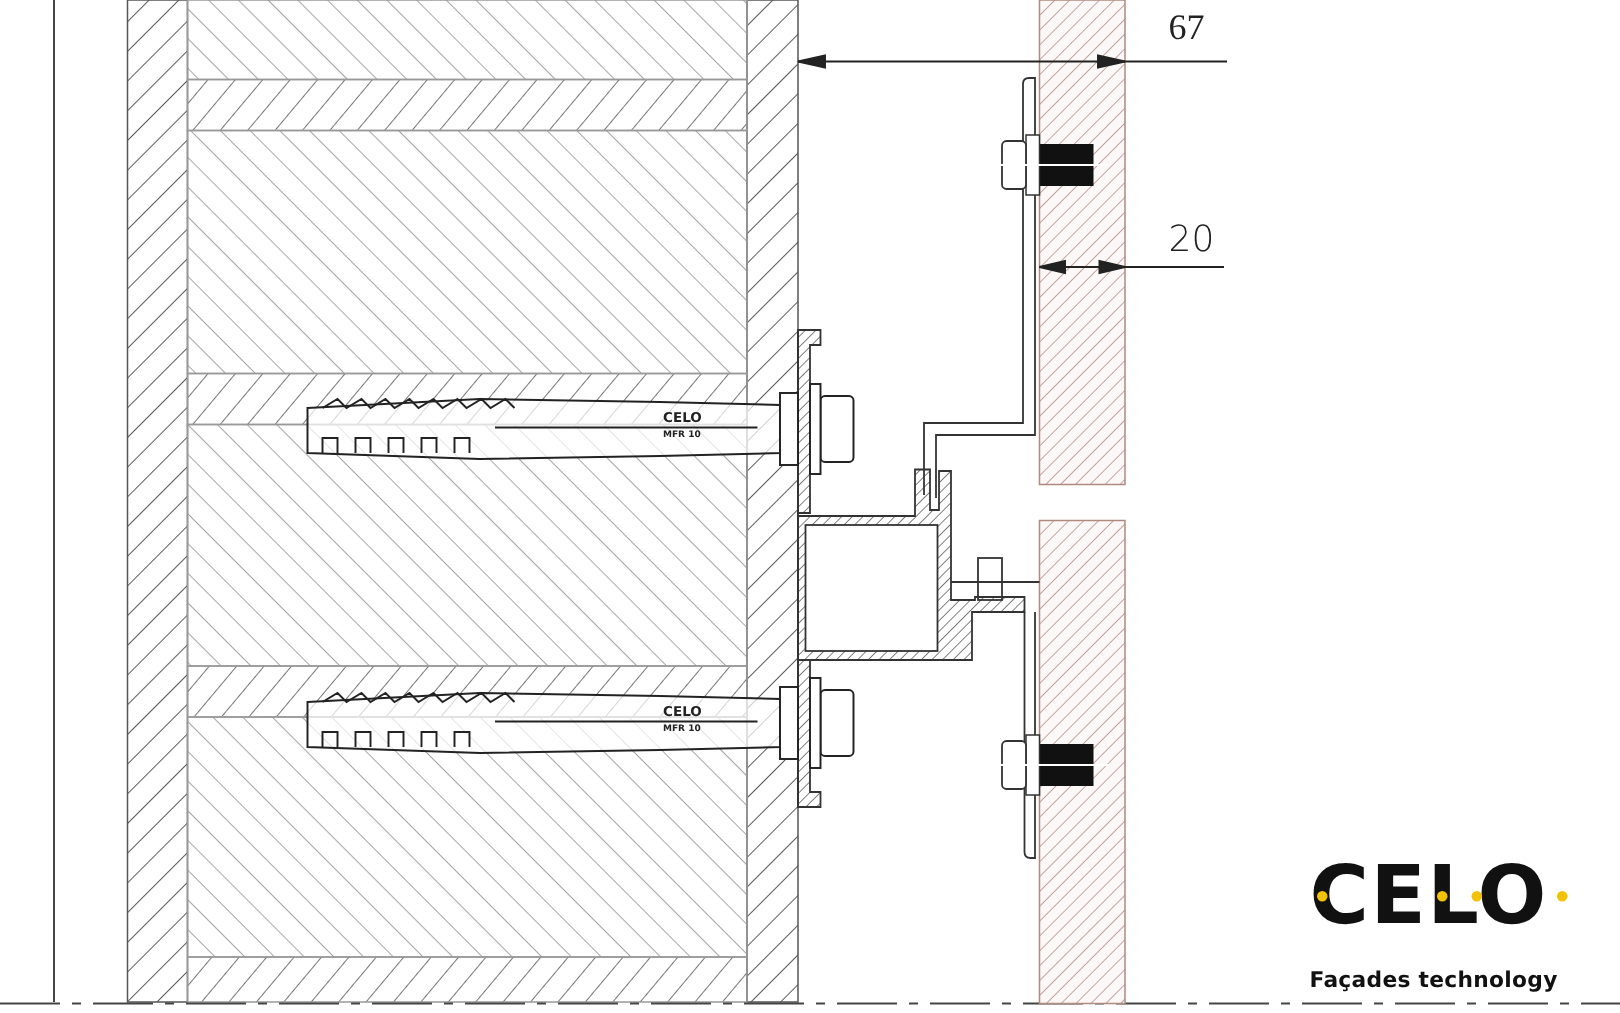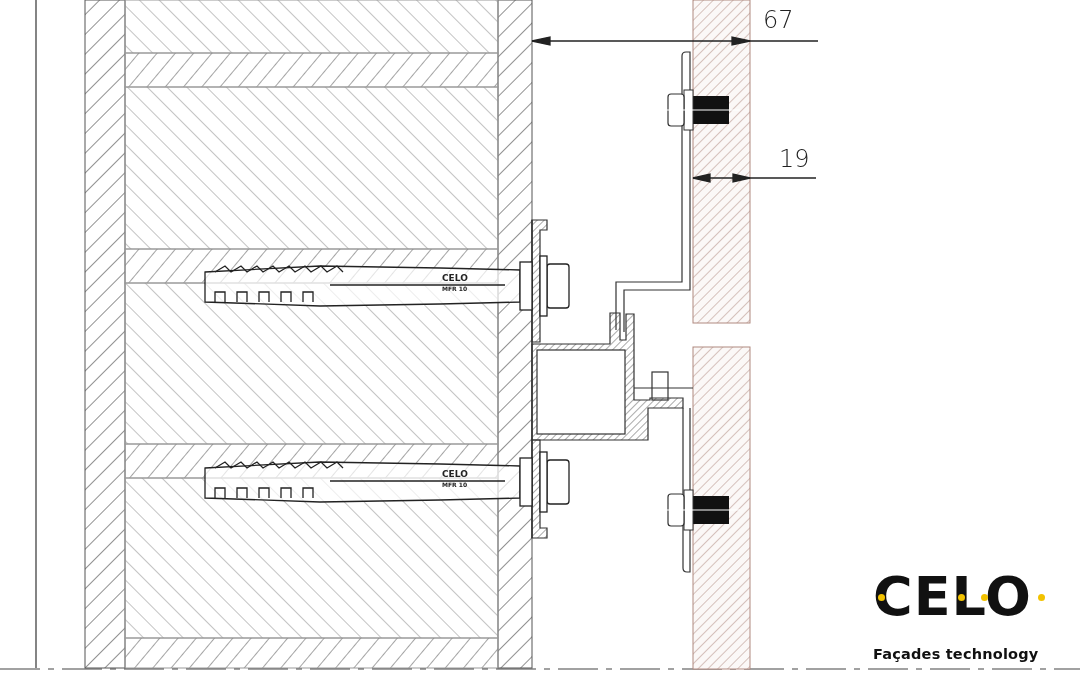--- a/index.html
+++ b/index.html
@@ -1,19 +1,19 @@
 <!DOCTYPE html>
 <html><head>
 <meta charset="utf-8">
 <style>
   html, body { margin: 0; padding: 0; background: #ffffff; }
   body { width: 1080px; height: 675px; position: relative; overflow: hidden; font-family: "Liberation Sans", sans-serif; }
   #drawing { position: absolute; left: 0; top: 0; width: 1080px; height: 675px; }
   .dim-label { position: absolute; font-family: "DejaVu Sans", sans-serif; font-size: 24px; color: #222; font-weight: 300; }
-  #dim-67 { left: 763px; top: 6px; }
+  #dim-67 { left: 779px; top: 6px; font-family: Liberation Serif, serif; }
   #dim-18 { left: 779px; top: 145px; }
   .logo { position: absolute; left: 873px; top: 570px; width: 180px; }
   .logo-word { font-family: "DejaVu Sans", sans-serif; font-weight: bold; font-size: 54px; letter-spacing: 1px; color: #111; line-height: 54px; position: relative; }
   .logo-dot { position: absolute; width: 7px; height: 7px; border-radius: 50%; background: #f2c200; top: 24px; }
   .logo-tag { font-family: "DejaVu Sans", sans-serif; font-weight: bold; font-size: 14.5px; color: #111; margin-top: 22px; letter-spacing: 0.2px; }
 </style>
 </head>
 <body>
 
 <svg id="drawing" viewBox="0 0 1080 675" xmlns="http://www.w3.org/2000/svg">
@@ -123,21 +123,21 @@
     <rect x="540" y="452" width="7" height="60"></rect>
   </g>
 
   <text x="442" y="281" font-family="DejaVu Sans, sans-serif" font-size="9" font-weight="bold" fill="#222">CELO</text>
   <text x="442" y="291" font-family="DejaVu Sans, sans-serif" font-size="6" font-weight="bold" fill="#222">MFR 10</text>
   <text x="442" y="477" font-family="DejaVu Sans, sans-serif" font-size="9" font-weight="bold" fill="#222">CELO</text>
   <text x="442" y="487" font-family="DejaVu Sans, sans-serif" font-size="6" font-weight="bold" fill="#222">MFR 10</text>
 </svg>
 
 <div id="dim-67" class="dim-label">67</div>
-<div id="dim-18" class="dim-label">19</div>
+<div id="dim-18" class="dim-label">20</div>
 
 <div class="logo">
   <div class="logo-word">
     <span>CELO</span>
     <span class="logo-dot" style="left:5px;"></span>
     <span class="logo-dot" style="left:85px;"></span>
     <span class="logo-dot" style="left:108px;"></span>
     <span class="logo-dot" style="left:165px;"></span>
   </div>
   <div class="logo-tag">Façades technology</div>

